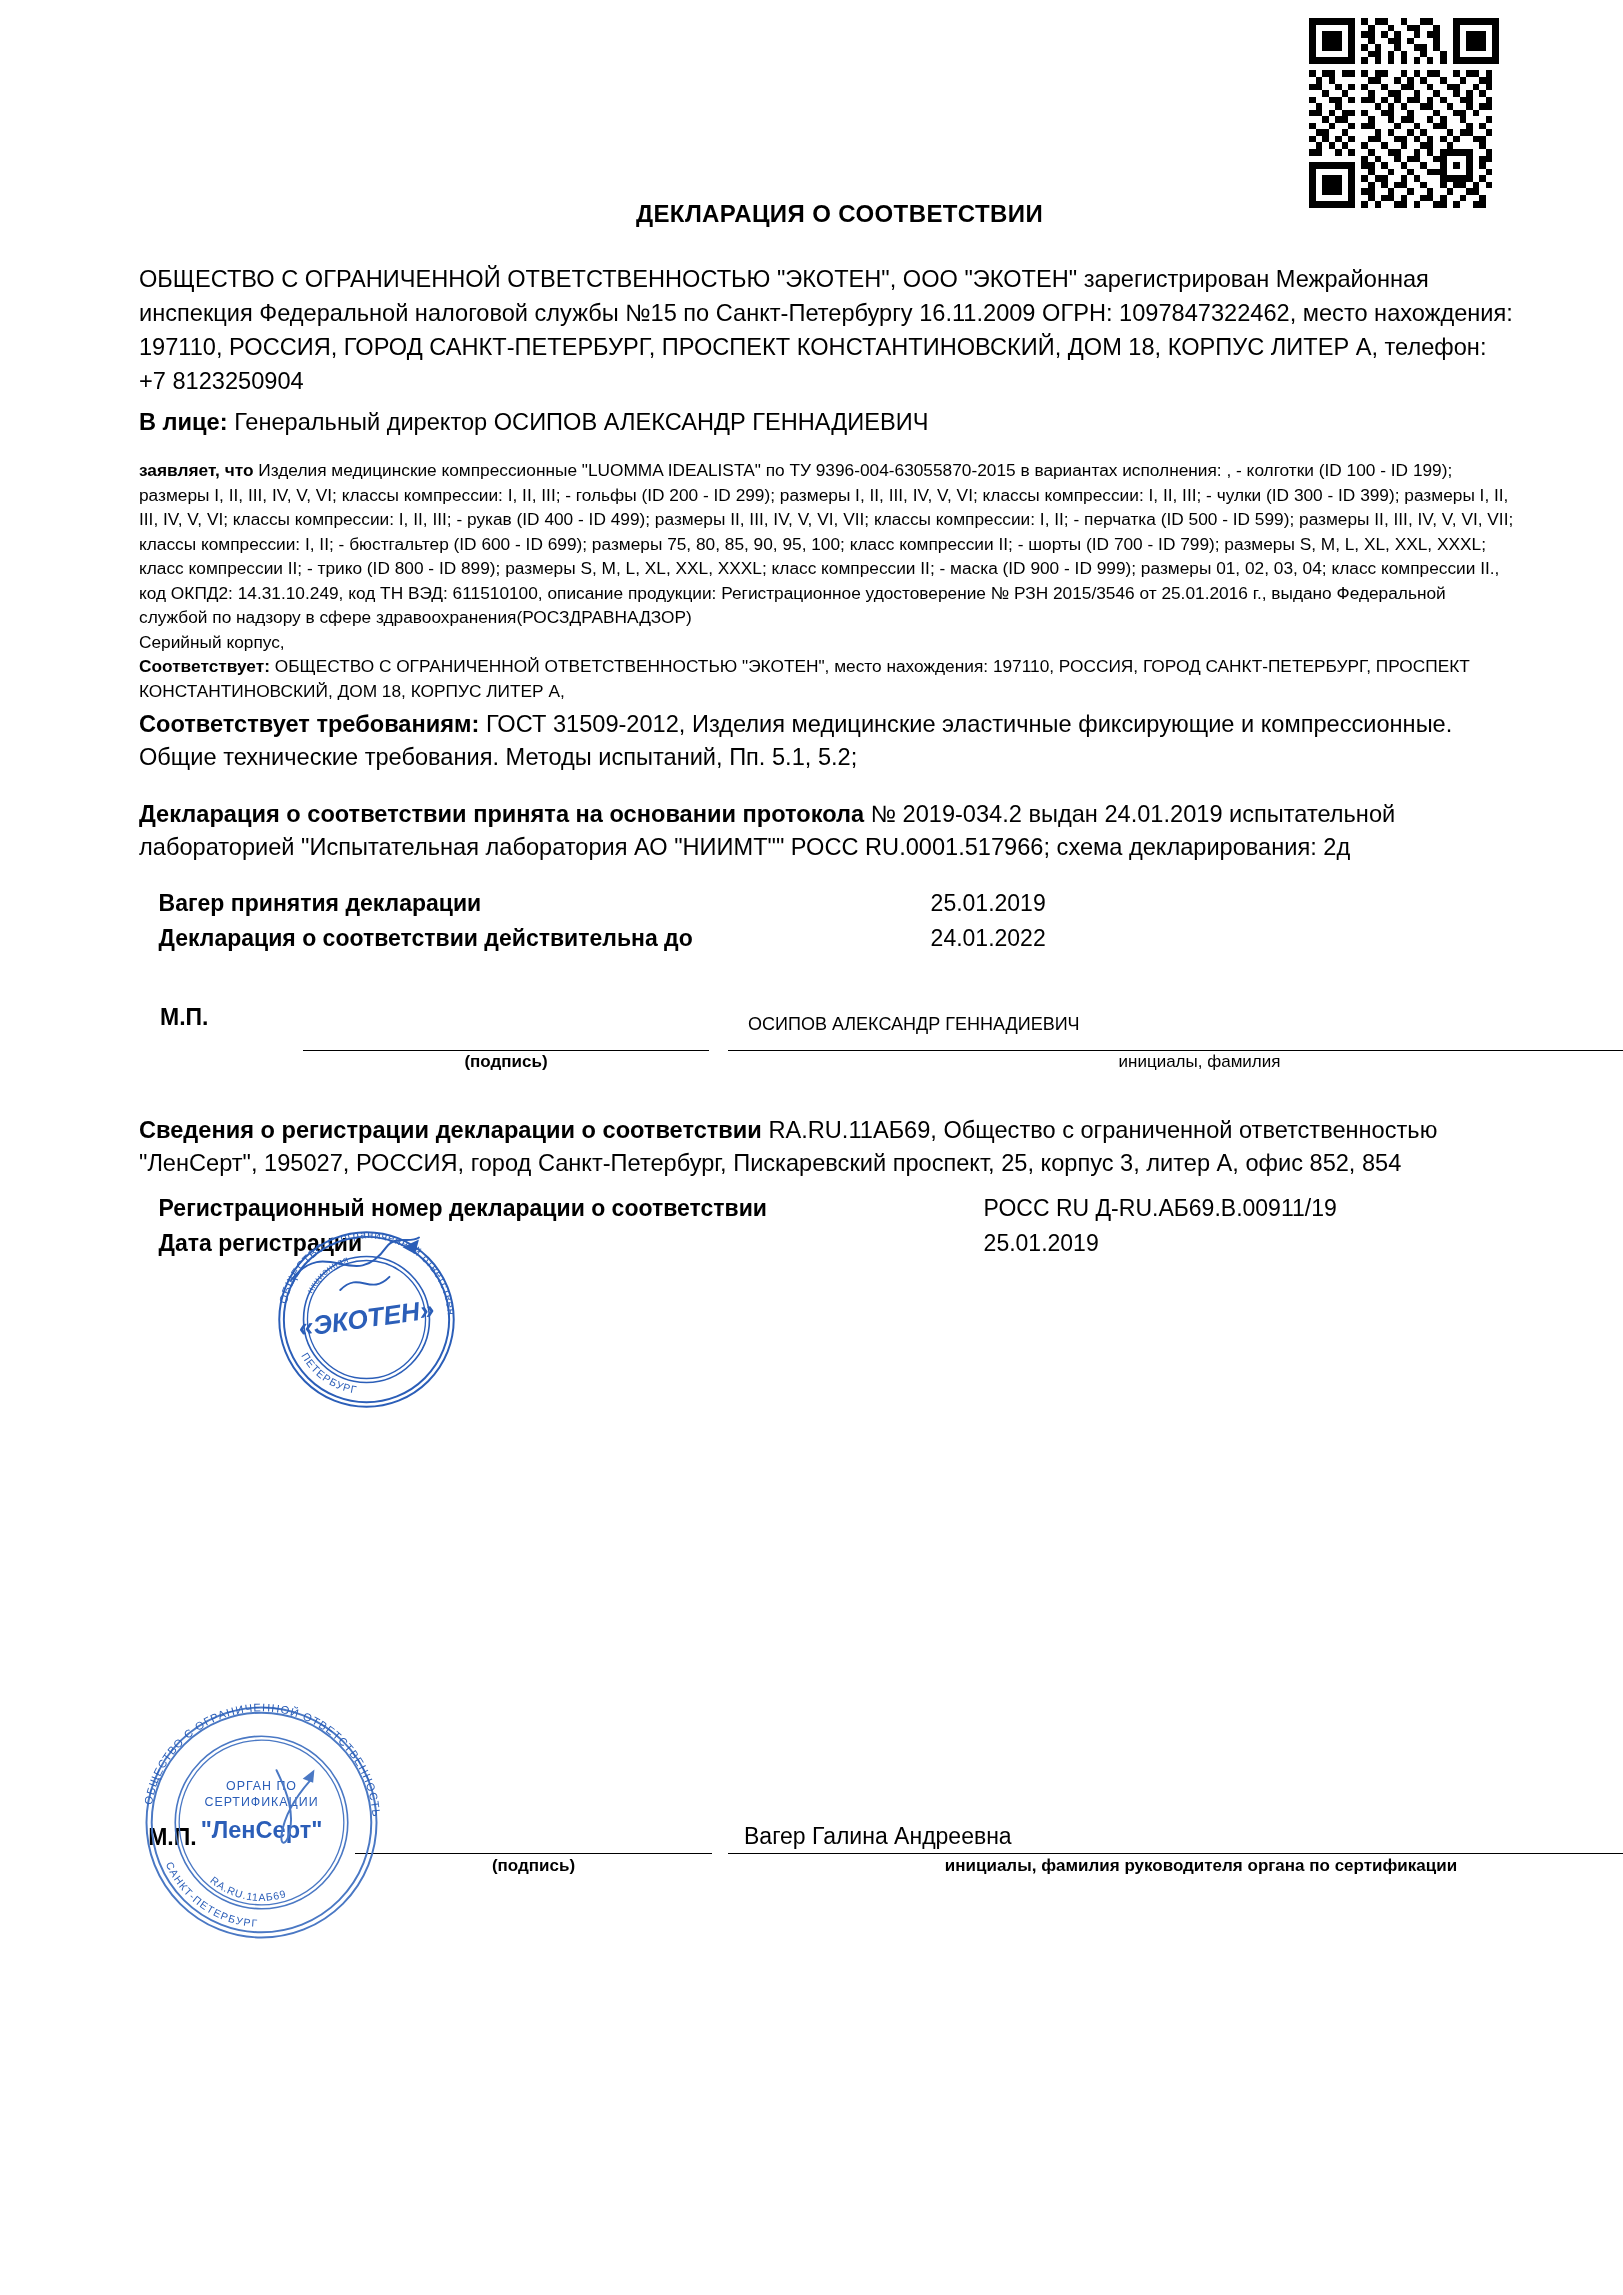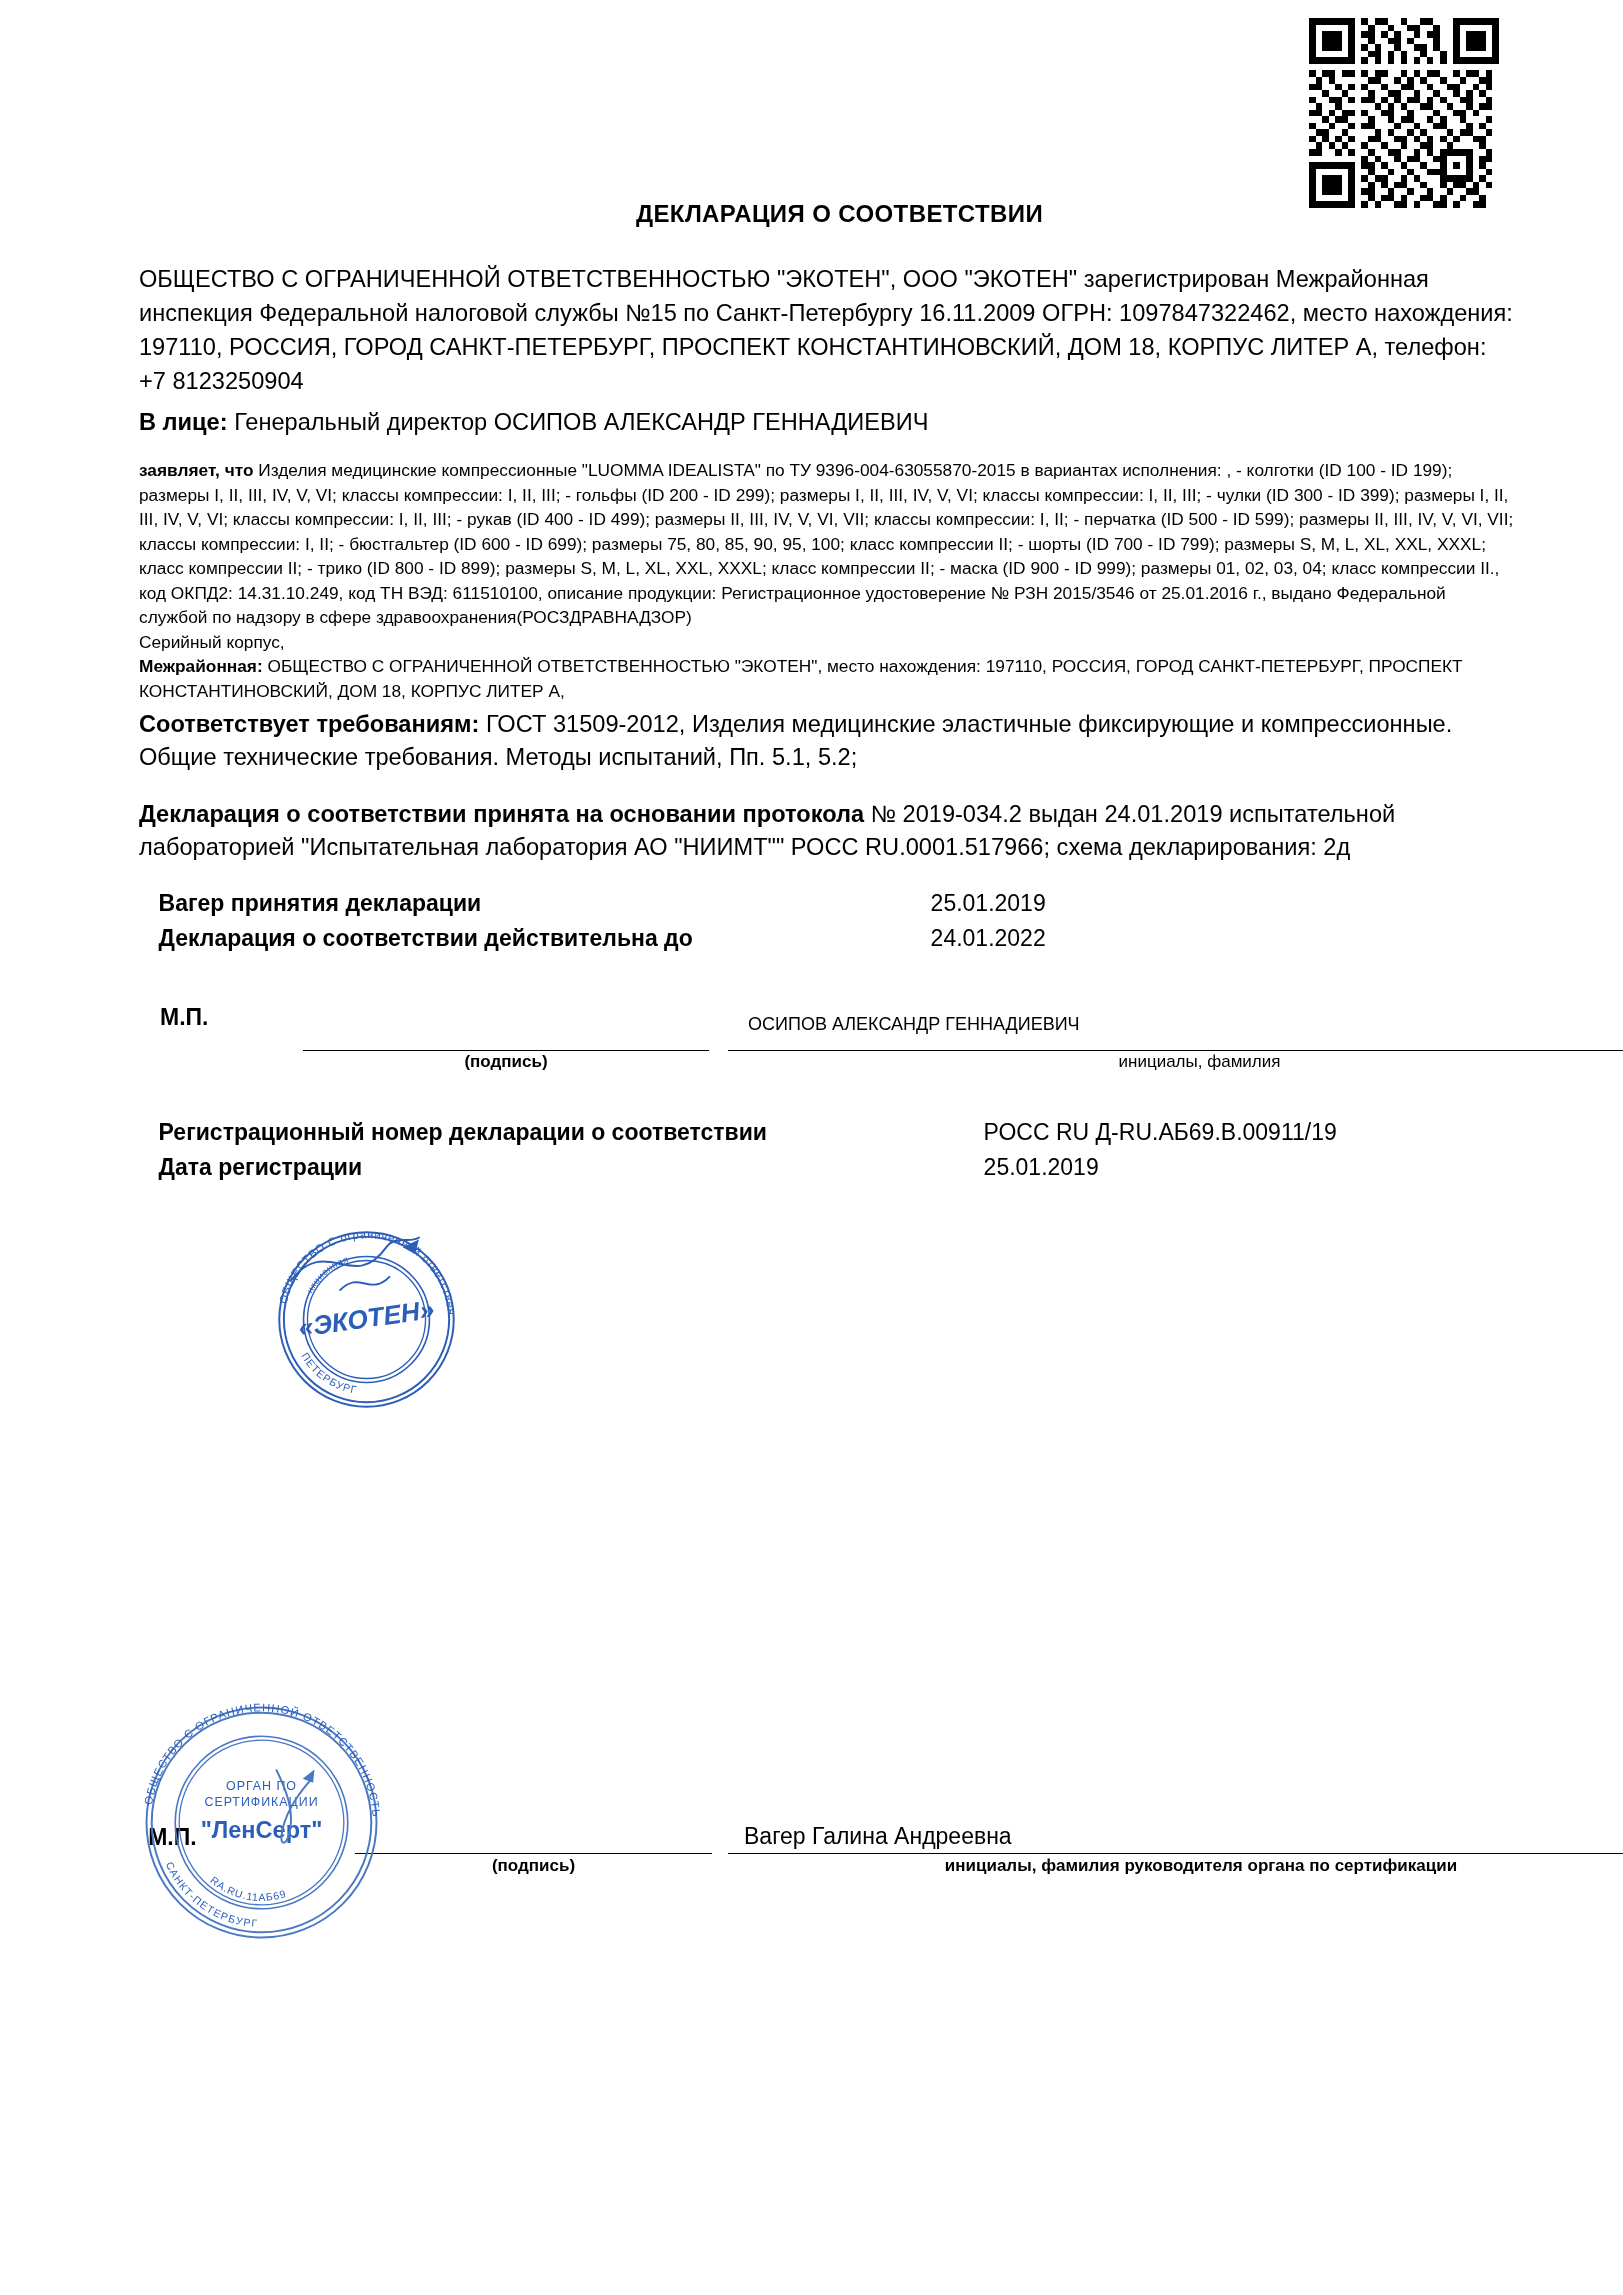--- a/index.html
+++ b/index.html
@@ -501,21 +501,21 @@
     </div>
 
     <div class="block-small">
       <b>заявляет, что</b>
       <span>Изделия медицинские компрессионные "LUOMMA IDEALISTA" по ТУ 9396-004-63055870-2015 в вариантах исполнения: , - колготки (ID 100 - ID 199); размеры I, II, III, IV, V, VI; классы компрессии: I, II, III; - гольфы (ID 200 - ID 299); размеры I, II, III, IV, V, VI; классы компрессии: I, II, III; - чулки (ID 300 - ID 399); размеры I, II, III, IV, V, VI; классы компрессии: I, II, III; - рукав (ID 400 - ID 499); размеры II, III, IV, V, VI, VII; классы компрессии: I, II; - перчатка (ID 500 - ID 599); размеры II, III, IV, V, VI, VII; классы компрессии: I, II; - бюстгальтер (ID 600 - ID 699); размеры 75, 80, 85, 90, 95, 100; класс компрессии II; - шорты (ID 700 - ID 799); размеры S, M, L, XL, XXL, XXXL; класс компрессии II; - трико (ID 800 - ID 899); размеры S, M, L, XL, XXL, XXXL; класс компрессии II; - маска (ID 900 - ID 999); размеры 01, 02, 03, 04; класс компрессии II., код ОКПД2: 14.31.10.249, код ТН ВЭД: 611510100, описание продукции: Регистрационное удостоверение № РЗН 2015/3546 от 25.01.2016 г., выдано Федеральной службой по надзору в сфере здравоохранения(РОСЗДРАВНАДЗОР)</span>
     </div>
 
     <div class="serial">Серийный корпус,</div>
 
     <div class="manuf">
-      <b>Межрайонная:</b>
+      <b>Соответствует:</b>
       <span>ОБЩЕСТВО С ОГРАНИЧЕННОЙ ОТВЕТСТВЕННОСТЬЮ "ЭКОТЕН", место нахождения: 197110, РОССИЯ, ГОРОД САНКТ-ПЕТЕРБУРГ, ПРОСПЕКТ КОНСТАНТИНОВСКИЙ, ДОМ 18, КОРПУС ЛИТЕР А,</span>
     </div>
 
     <div class="conform">
       <b>Соответствует требованиям:</b>
       <span>ГОСТ 31509-2012, Изделия медицинские эластичные фиксирующие и компрессионные. Общие технические требования. Методы испытаний, Пп. 5.1, 5.2;</span>
     </div>
 
     <div class="protocol">
       <b>Декларация о соответствии принята на основании протокола</b>
@@ -535,20 +535,24 @@
 
     <div class="sig-area">
       <div class="mp">М.П.</div>
       <div class="sig-line-left"></div>
       <div class="sig-cap-left">(подпись)</div>
       <div class="sig-name-right">ОСИПОВ АЛЕКСАНДР ГЕННАДИЕВИЧ</div>
       <div class="sig-line-right"></div>
       <div class="sig-cap-right">инициалы, фамилия</div>
     </div>
 
+    <div class="reg-info">
+      <b>Сведения о регистрации декларации о соответствии</b>
+      <span>RA.RU.11АБ69, Общество с ограниченной ответственностью "ЛенСерт", 195027, РОССИЯ, город Санкт-Петербург, Пискаревский проспект, 25, корпус 3, литер А, офис 852, 854</span>
+    </div>
 
     <div class="rows2">
       <div class="row">
         <span class="lbl">Регистрационный номер декларации о соответствии</span>
         <span class="val">РОСС RU Д-RU.АБ69.В.00911/19</span>
       </div>
       <div class="row">
         <span class="lbl">Дата регистрации</span>
         <span class="val">25.01.2019</span>
       </div>

